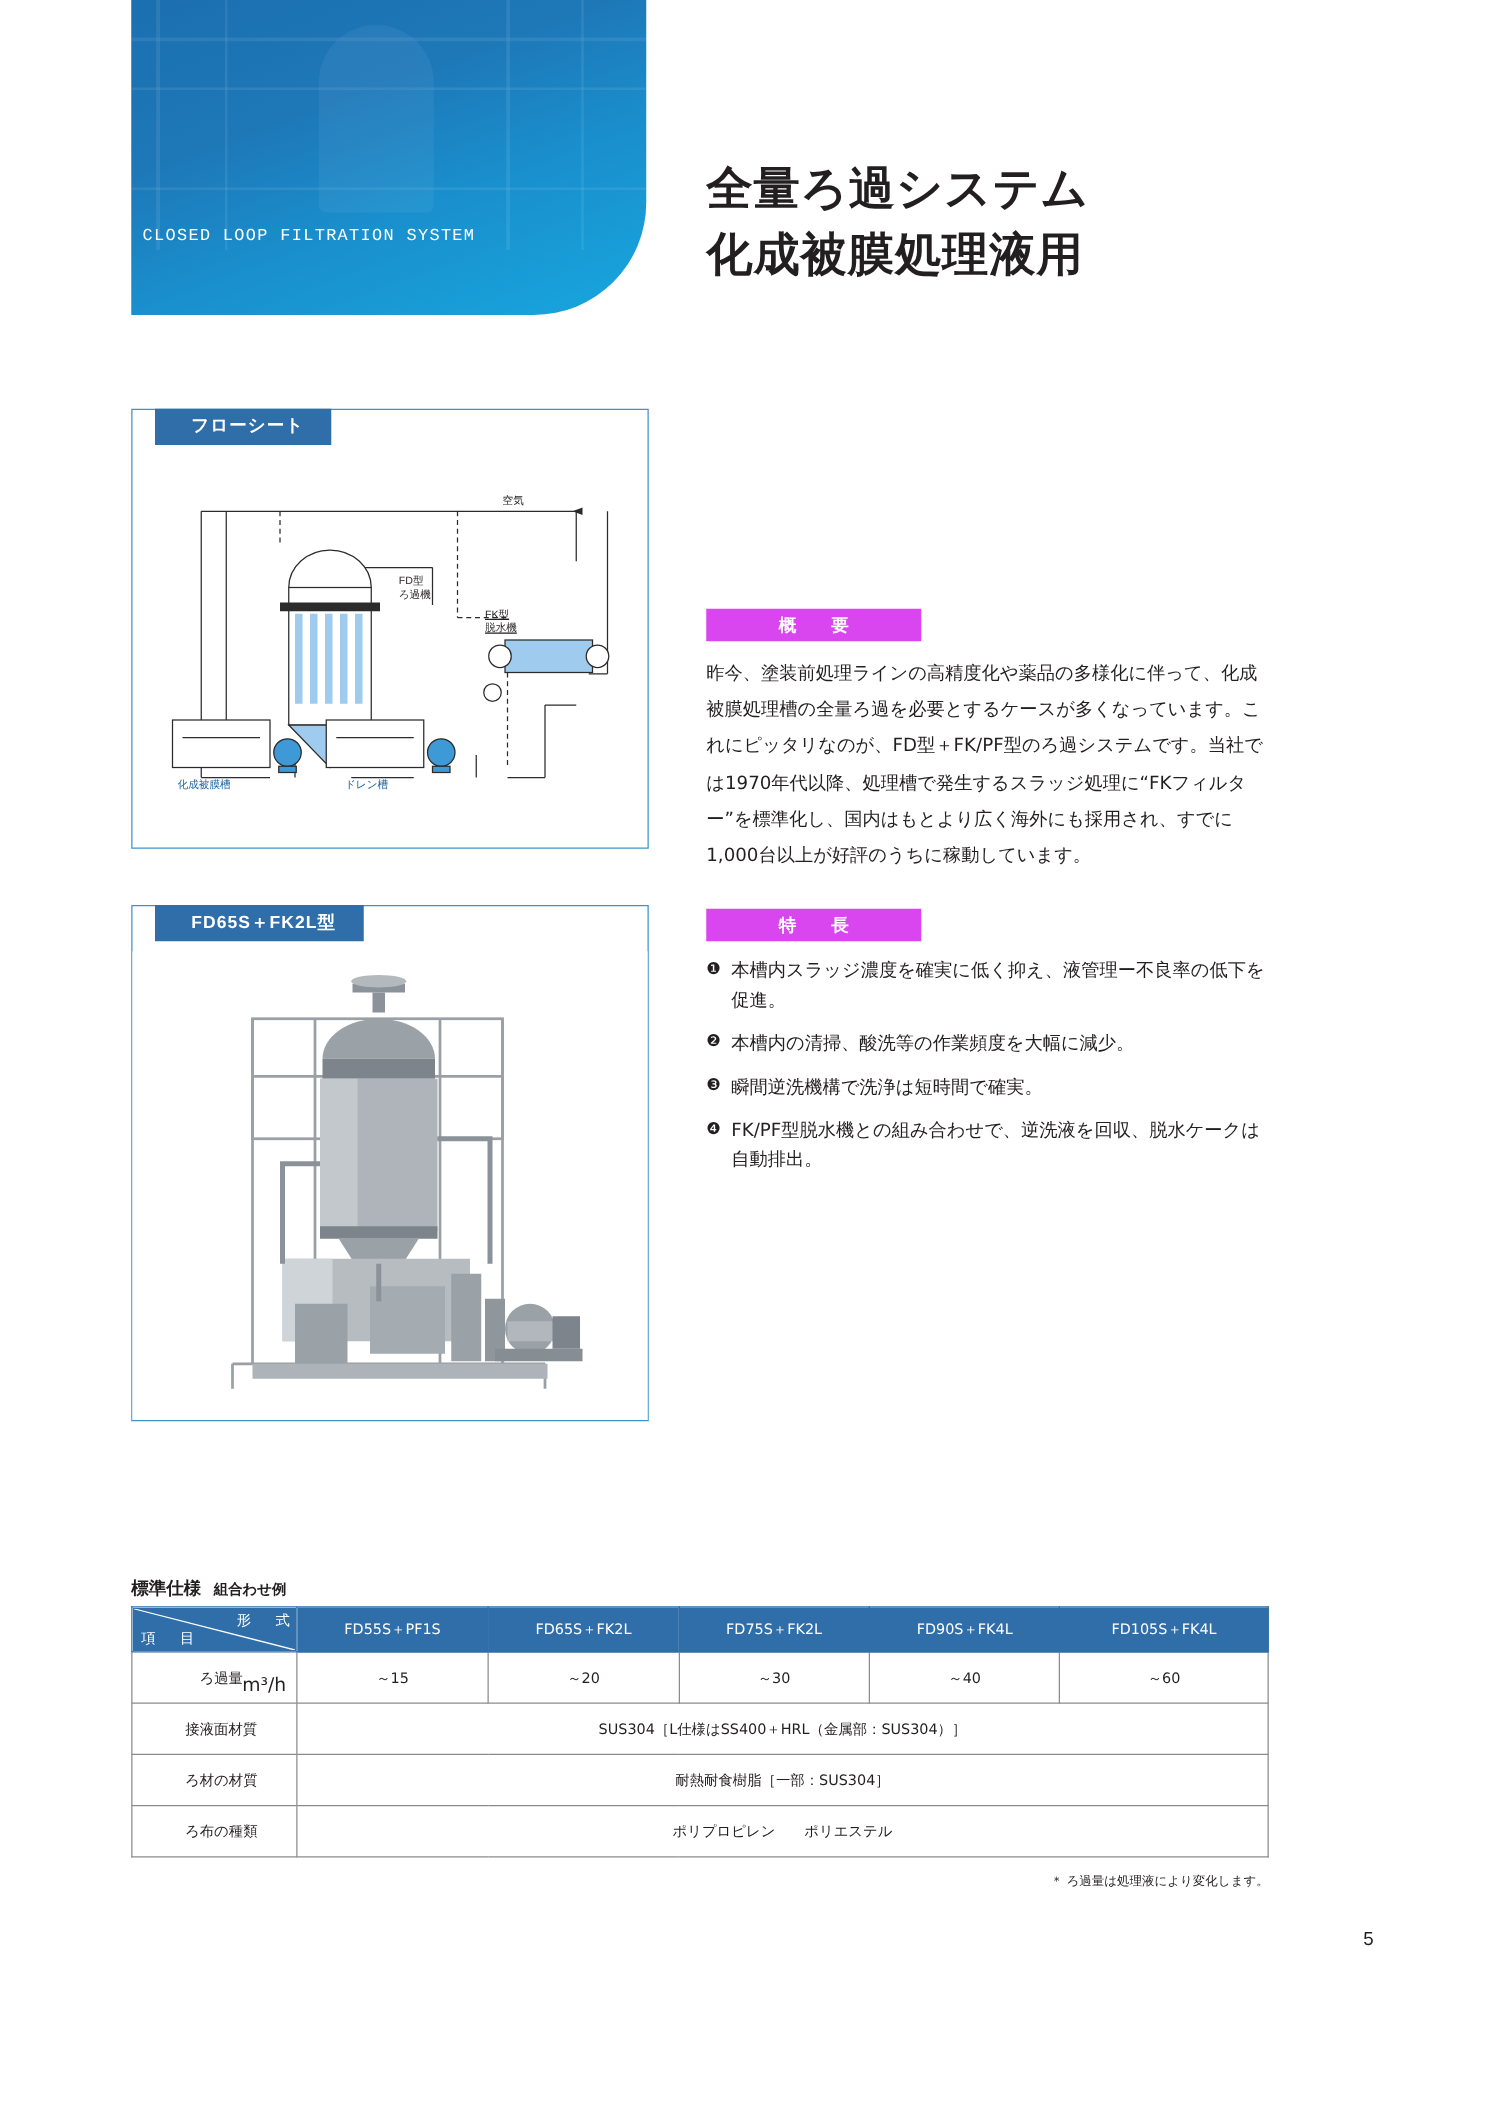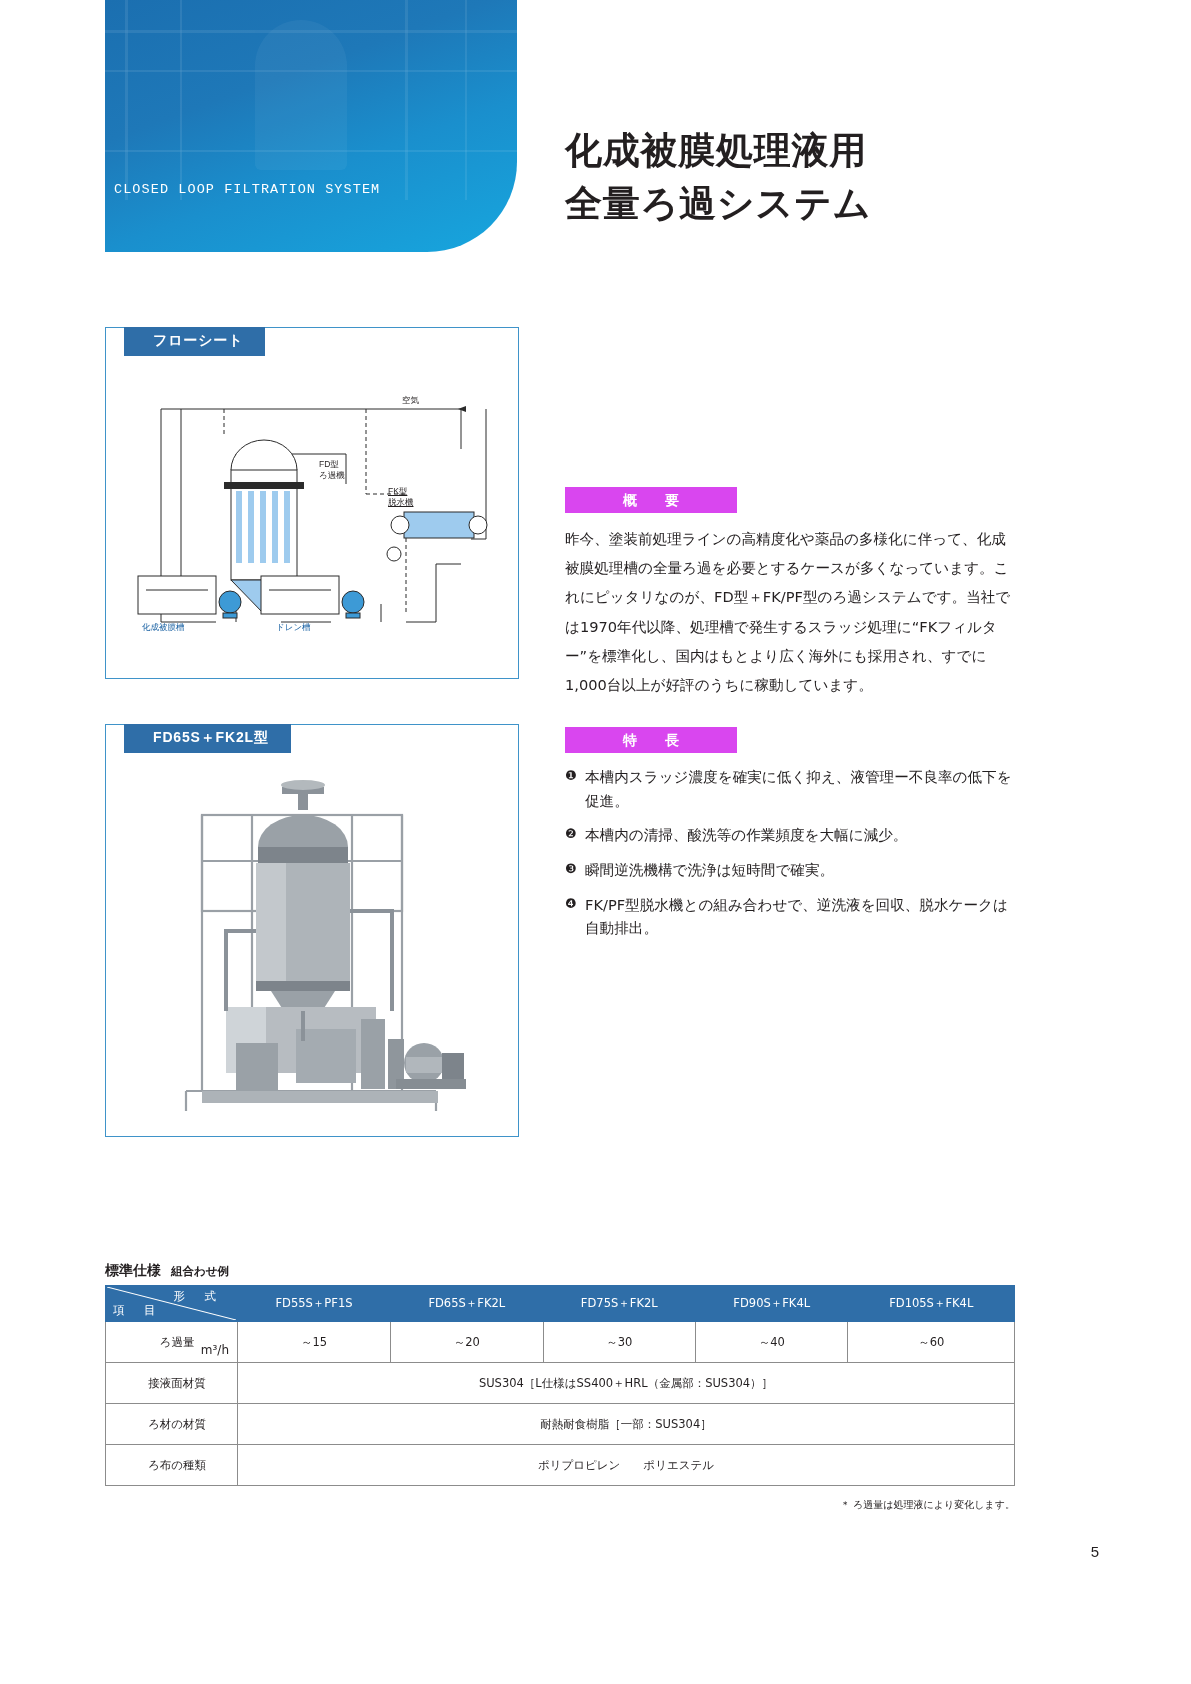--- a/index.html
+++ b/index.html
@@ -98,30 +98,30 @@
     border:1px solid #8c8c8c;text-align:center;color:#231f20;
   }
   table.spec thead th{
     background:#2f6ea8;color:#ffffff;font-weight:400;height:33px;
     border-color:#2f6ea8;
   }
   table.spec thead th.corner{
     background:#2f6ea8;position:relative;width:118px;
   }
   .corner-inner{position:relative;height:33px;}
-  .corner-inner .kata{position:absolute;right:16px;top:2px;letter-spacing:.35em;margin-left:20px;}
+  .corner-inner .kata{position:absolute;right:0;top:2px;letter-spacing:.35em;margin-left:20px;}
   .corner-inner .komoku{position:absolute;left:6px;bottom:2px;letter-spacing:.35em;}
   .corner-inner .slash{
     position:absolute;left:0;top:0;width:100%;height:100%;
   }
   table.spec tbody td{height:38px;}
   td.rowlabel{
     text-align:left;padding-left:12px;position:relative;width:118px;
   }
-  td.rowlabel .unit{position:absolute;right:8px;bottom:5px;font-size:12px;}
+  td.rowlabel .unit{position:absolute;right:8px;bottom:5px;font-size:15px;}
   .note{
     position:absolute;left:0;right:176px;top:1498px;text-align:right;
     font-size:10px;color:#231f20;
   }
   .page-num{
     position:absolute;right:92px;top:1543px;font-size:15px;color:#231f20;
   }
 </style>
 </head>
 <body>
@@ -134,22 +134,22 @@
     <div class="beam" style="left:75px;top:0;width:2px;height:200px;"></div>
     <div class="beam" style="left:300px;top:0;width:3px;height:200px;"></div>
     <div class="beam" style="left:360px;top:0;width:2px;height:200px;"></div>
     <div class="beam" style="left:0;top:150px;width:412px;height:2px;"></div>
     <div class="vessel"></div>
   </div>
   <div class="banner-caption">CLOSED LOOP FILTRATION SYSTEM</div>
 </div>
 
 <div class="title-block">
+  <div>全量ろ過システム</div>
   <div>化成被膜処理液用</div>
-  <div>全量ろ過システム</div>
 </div>
 
 <div class="panel" id="flow-panel">
   <div class="panel-tab">フローシート</div>
   <div class="flow-canvas">
     <svg width="412" height="314" viewBox="0 0 412 314">
       <g stroke="#2b2b2b" stroke-width="1" fill="none">
 
         <path d="M55 45 L55 258"></path>
         <path d="M55 45 L355 45"></path>

